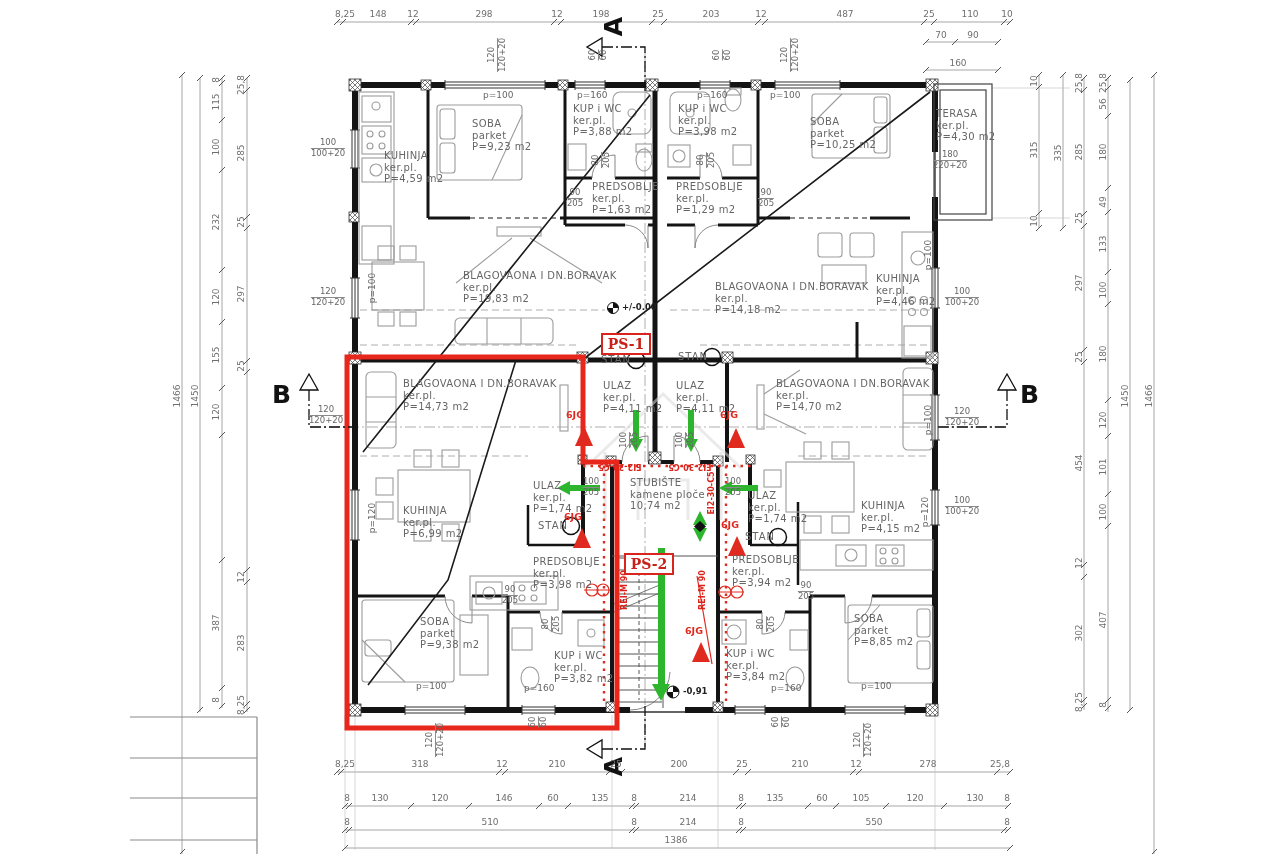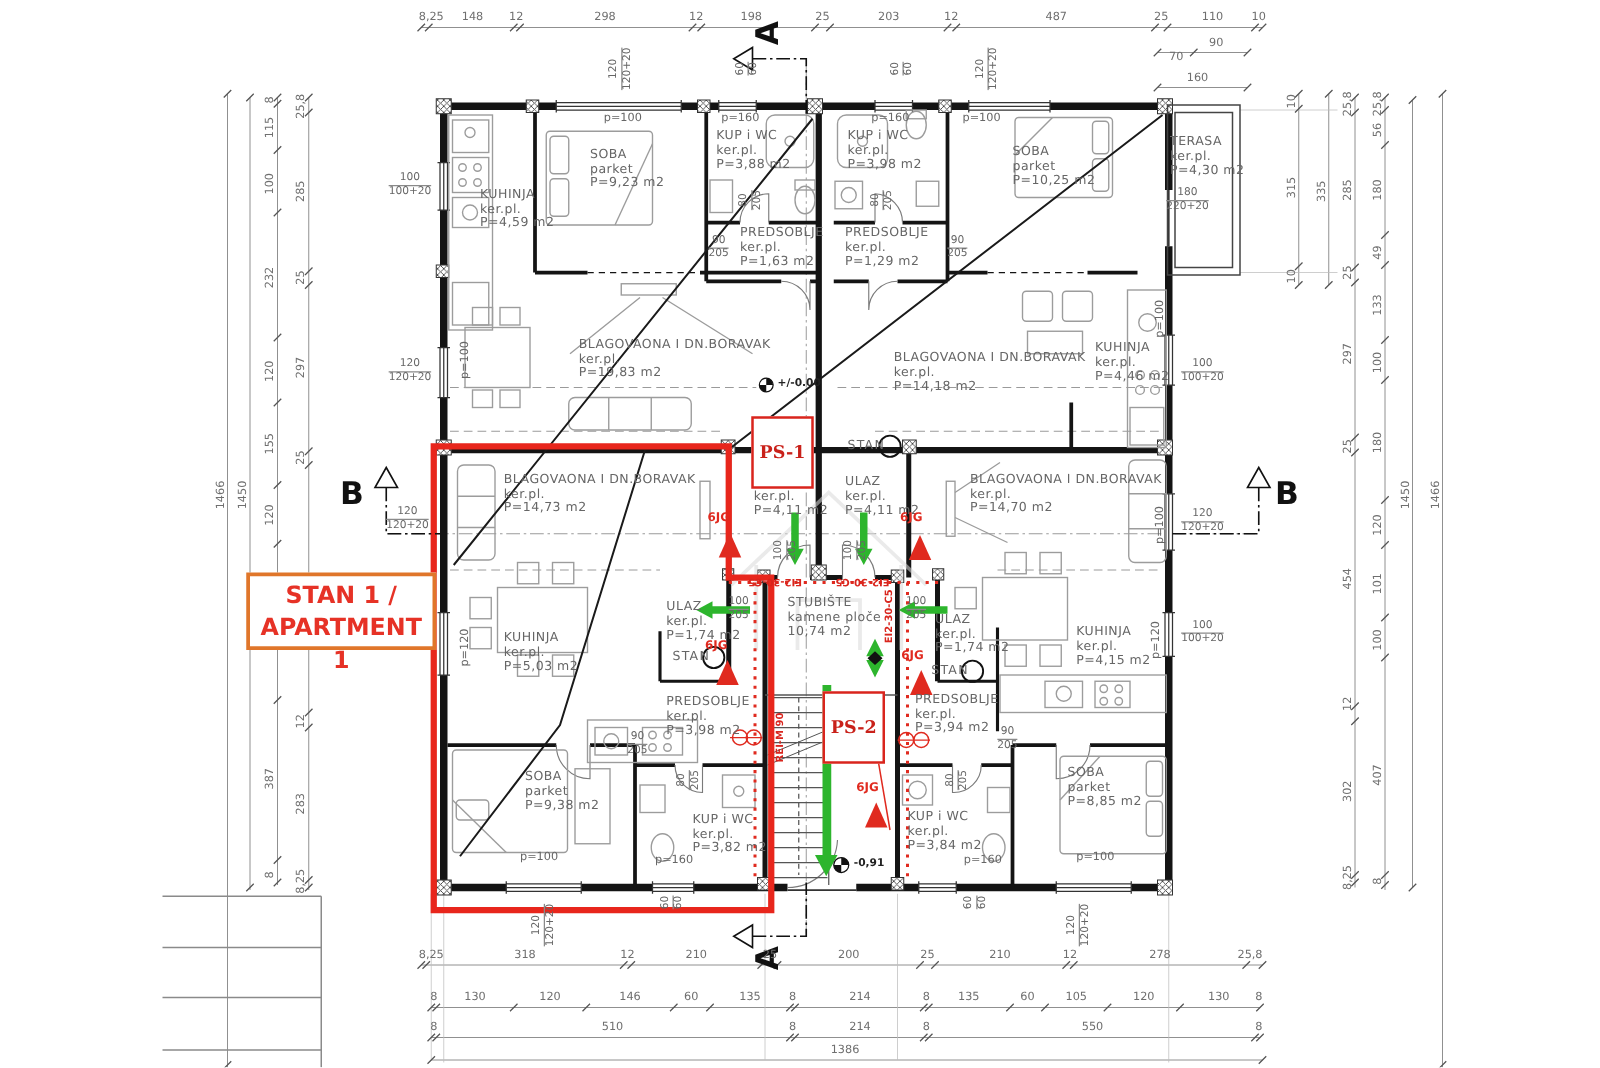--- a/index.html
+++ b/index.html
@@ -10,21 +10,21 @@
   .room{position:absolute;font-size:10px;line-height:11.5px;color:#666;white-space:nowrap;letter-spacing:.4px;}
   .frac{position:absolute;font-size:8.5px;line-height:9.5px;color:#666;text-align:center;transform:translate(-50%,-50%);white-space:nowrap;}
   .frac.rv{transform:translate(-50%,-50%) rotate(-90deg);}
   .frac b{display:block;font-weight:normal;border-top:1px solid #8a8a8a;}
   .pl{position:absolute;font-size:9px;color:#666;white-space:nowrap;}
   .plv{position:absolute;font-size:9px;color:#666;white-space:nowrap;transform:translate(-50%,-50%) rotate(-90deg);}
   .jg{position:absolute;font-size:9.5px;font-weight:bold;color:#e02a1f;}
   .redv{position:absolute;font-size:8px;font-weight:bold;color:#d9251d;white-space:nowrap;transform:translate(-50%,-50%) rotate(-90deg);}
   .redu{position:absolute;font-size:8px;font-weight:bold;color:#d9251d;white-space:nowrap;transform:translate(-50%,-50%) rotate(180deg);}
   .psbox{position:absolute;width:46px;border:2px solid #d9251d;background:#fff;color:#c9211a;
-         font-family:"DejaVu Serif",serif;font-weight:bold;font-size:14px;text-align:center;padding:19px 0;z-index:5;}
+         font-family:"DejaVu Serif",serif;font-weight:bold;font-size:14px;text-align:center;padding:1px 0;z-index:5;}
   .stanbox{position:absolute;left:197px;top:458px;width:146px;height:54px;border:3px solid #e0762a;background:#fff;
            color:#e63226;font-weight:bold;font-size:19px;line-height:26px;text-align:center;padding-top:2px;z-index:6;}
   .stan{position:absolute;font-size:10px;color:#666;letter-spacing:1px;}
   .lvl{position:absolute;font-size:8.5px;font-weight:bold;color:#222;white-space:nowrap;}
   .sec{position:absolute;font-weight:bold;font-size:25px;color:#111;}
   .sec.r{transform:rotate(-90deg);}
   .wm{position:absolute;left:640px;top:430px;transform:translate(-50%,-50%);font-size:44px;font-weight:bold;
       letter-spacing:9px;color:rgba(175,175,175,.42);white-space:nowrap;z-index:4;pointer-events:none;}
 </style>
 </head>
@@ -417,21 +417,21 @@
       <div>10,74 m2</div>
     </div>
 <div class="room" style="left:403px;top:378px">
       <div>BLAGOVAONA I DN.BORAVAK</div>
       <div>ker.pl.</div>
       <div>P=14,73 m2</div>
     </div>
 <div class="room" style="left:403px;top:505px">
       <div>KUHINJA</div>
       <div>ker.pl.</div>
-      <div>P=5,03 m2</div>
+      <div>P=6,99 m2</div>
     </div>
 <div class="room" style="left:533px;top:480px">
       <div>ULAZ</div>
       <div>ker.pl.</div>
       <div>P=1,74 m2</div>
     </div>
 <div class="room" style="left:533px;top:556px">
       <div>PREDSOBLJE</div>
       <div>ker.pl.</div>
       <div>P=3,98 m2</div>
@@ -476,26 +476,22 @@
       <div>parket</div>
       <div>P=8,85 m2</div>
     </div>
 
 <span class="stan" style="left:601px;top:354px">STAN</span>
 <span class="stan" style="left:678px;top:351px">STAN</span>
 <span class="stan" style="left:538px;top:520px">STAN</span>
 <span class="stan" style="left:745px;top:531px">STAN</span>
 
 <div class="psbox" style="left:601px;top:333px">PS-1</div>
-<div class="psbox" style="left:658px;top:553px">PS-2</div>
-
-<div class="stanbox">
-  <div>STAN 1 /</div>
-  <div>APARTMENT 1</div>
-</div>
+<div class="psbox" style="left:624px;top:553px">PS-2</div>
+
 
 <span class="jg" style="left:566px;top:409px">6JG</span>
 <span class="jg" style="left:720px;top:409px">6JG</span>
 <span class="jg" style="left:564px;top:511px">6JG</span>
 <span class="jg" style="left:721px;top:519px">6JG</span>
 <span class="jg" style="left:685px;top:625px">6JG</span>
 
 <span class="redv" style="left:624px;top:590px">REI-M 90</span>
 <span class="redv" style="left:702px;top:590px">REI-M 90</span>
 <span class="redv" style="left:711px;top:493px">EI2-30-C5</span>
@@ -558,21 +554,21 @@
 <span class="d" style="left:484px;top:14px">298</span>
 <span class="d" style="left:557px;top:14px">12</span>
 <span class="d" style="left:601px;top:14px">198</span>
 <span class="d" style="left:658px;top:14px">25</span>
 <span class="d" style="left:711px;top:14px">203</span>
 <span class="d" style="left:761px;top:14px">12</span>
 <span class="d" style="left:845px;top:14px">487</span>
 <span class="d" style="left:929px;top:14px">25</span>
 <span class="d" style="left:970px;top:14px">110</span>
 <span class="d" style="left:1007px;top:14px">10</span>
-<span class="d" style="left:941px;top:46px">70</span>
+<span class="d" style="left:941px;top:35px">70</span>
 <span class="d" style="left:973px;top:35px">90</span>
 <span class="d" style="left:958px;top:63px">160</span>
 
 <span class="d" style="left:345px;top:764px">8,25</span>
 <span class="d" style="left:420px;top:764px">318</span>
 <span class="d" style="left:502px;top:764px">12</span>
 <span class="d" style="left:557px;top:764px">210</span>
 <span class="d" style="left:616px;top:764px">25</span>
 <span class="d" style="left:679px;top:764px">200</span>
 <span class="d" style="left:742px;top:764px">25</span>

